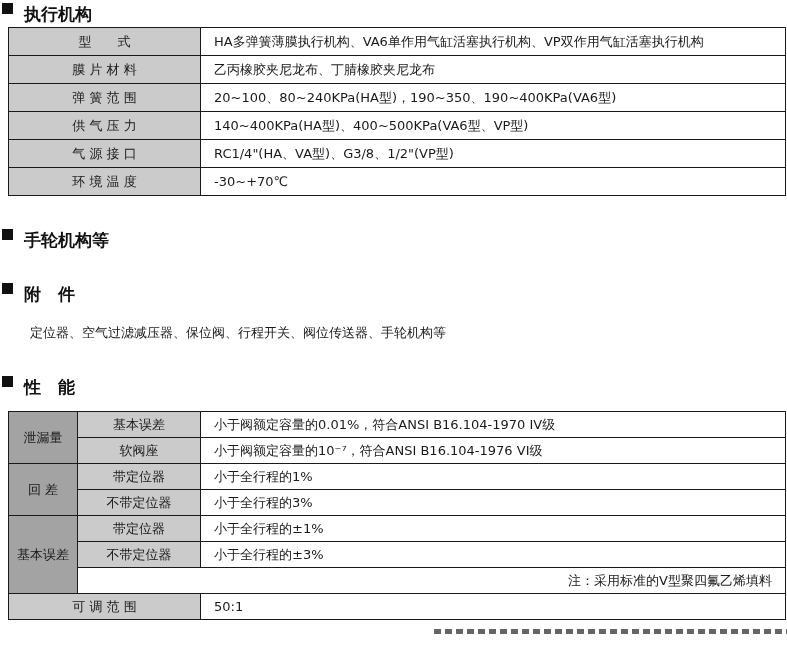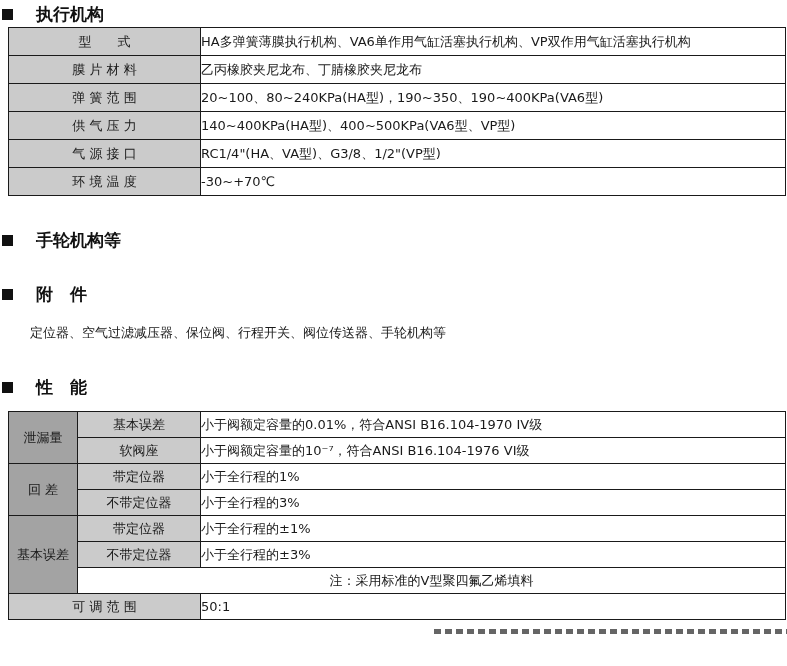--- a/index.html
+++ b/index.html
@@ -5,57 +5,57 @@
   html,body{margin:0;padding:0;background:#fff;}
   .page{
     position:relative;
     width:787px;height:666px;
     background:#fff;
     font-family:"DejaVu Sans","Liberation Sans",sans-serif;
     color:#1a1a1a;
     overflow:hidden;
   }
   .sec-head{
-    display:flex;align-items:center;gap:23px;
+    display:flex;align-items:flex-start;gap:11px;
     font-size:17px;font-weight:bold;color:#111;
     margin:0 0 0 2px;line-height:22px;
   }
   .bullet{
     width:11px;height:11px;background:#111;flex:0 0 auto;
   }
   .sec-head.h1{padding-top:3px;}
   .body-text{
     font-size:13px;color:#1a1a1a;margin:0 0 0 30px;line-height:16px;
   }
   table{
     border-collapse:collapse;
     margin-left:8px;
     width:778px;
     table-layout:fixed;
     font-size:13px;
   }
   td{
     border:1px solid #1a1a1a;
-    padding:0 0;
+    padding:0 13px;
     height:27px;
     line-height:16px;
     overflow:hidden;
     white-space:nowrap;
   }
   .t1{margin-top:2px;}
   .t1 td.lbl{
     width:183px;background:#cbcbcb;text-align:center;padding:0 4px;
   }
   .t1 td.val{background:#fff;text-align:left;}
   .t2{margin-top:13px;}
   .t2 td{height:25px;}
   .t2 td.c1{width:62px;background:#a3a3a3;text-align:center;padding:0 3px;}
   .t2 td.c2{width:116px;background:#cbcbcb;text-align:center;padding:0 3px;}
   .t2 td.c3{background:#fff;text-align:left;}
-  .t2 td.note{background:#fff;text-align:center;}
+  .t2 td.note{background:#fff;text-align:right;}
   .t2 td.range-lbl{background:#cbcbcb;text-align:center;}
   .gap-a{margin-top:33px;}
   .gap-b{margin-top:20px;}
   .gap-c{margin-top:32px;}
   .gap-d{margin-top:35px;}
   .watermark{
     position:absolute;
     left:434px;top:629px;width:353px;height:5px;
     background:repeating-linear-gradient(90deg,#4a4a4a 0 7px,rgba(0,0,0,0) 7px 11px);
     opacity:.85;

